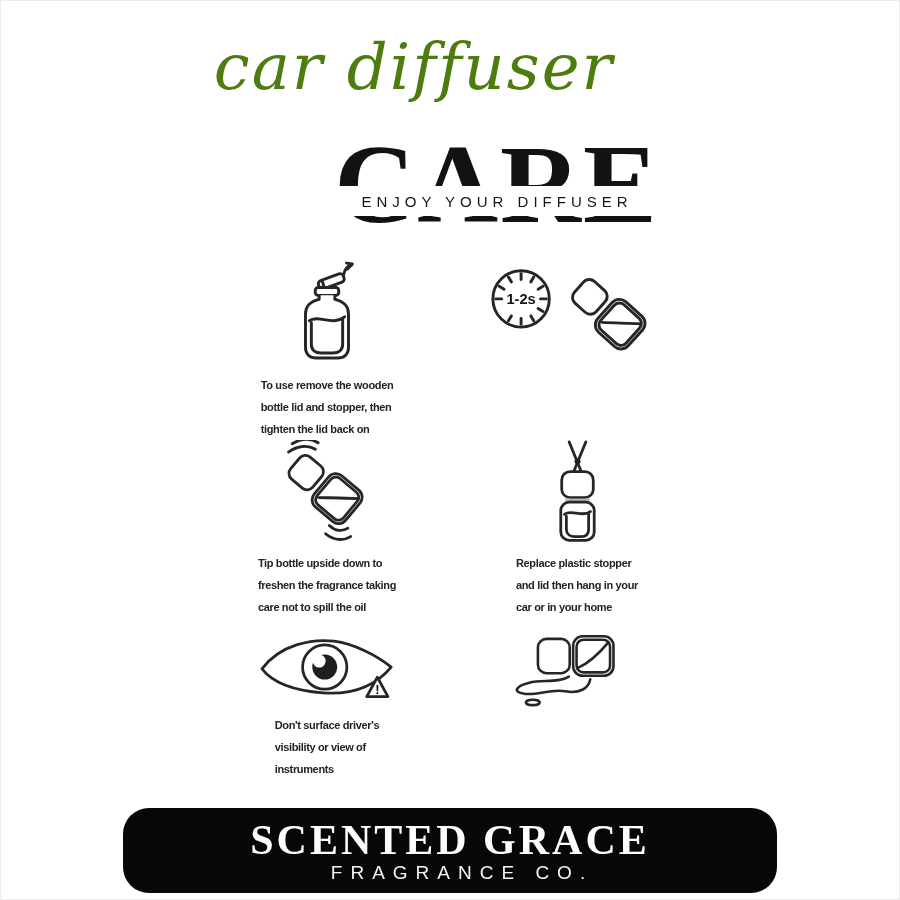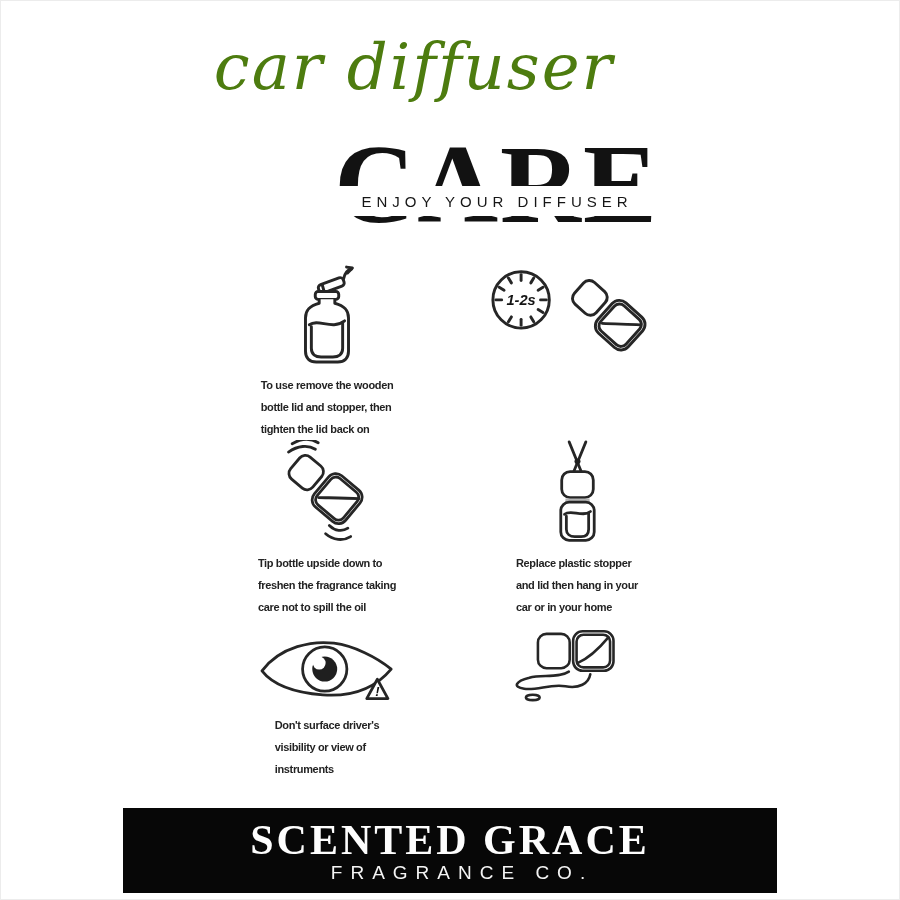--- a/index.html
+++ b/index.html
@@ -26,38 +26,38 @@
   }
   .care-band span{
     font-size:15px;font-weight:500;letter-spacing:5px;color:#161616;white-space:nowrap;
   }
   
   .grid{
     position:absolute;left:208px;top:260px;width:500px;
     display:grid;grid-template-columns:238px 262px;
   }
   .cell{display:flex;flex-direction:column;align-items:center;}
-  .iconbox{display:flex;align-items:flex-end;justify-content:center;width:100%;font-style:italic;}
+  .iconbox{display:flex;justify-content:center;width:100%;}
   .r1 .iconbox{height:106px;}
   .r2 .iconbox{height:104px;}
   .r3 .iconbox{height:74px;margin-top:14px;}
   .caption{
     margin-top:8px;text-align:left;font-weight:700;
     font-size:11px;line-height:22px;letter-spacing:-0.35px;
     color:#232323;white-space:pre-line;
   }
   svg .ln{fill:none;stroke:#262626;stroke-width:3;stroke-linecap:round;stroke-linejoin:round;}
   svg .lnf{fill:#ffffff;stroke:#262626;stroke-width:3;stroke-linecap:round;stroke-linejoin:round;}
   svg .solid{fill:#1f1f1f;stroke:none;}
   svg text{font-family:"Liberation Sans",sans-serif;font-weight:700;fill:#141414;}
   
   .footer-bar{
     position:absolute;left:123px;top:808px;width:654px;height:85px;
     background:#070707;display:flex;flex-direction:column;align-items:center;
-    justify-content:center;gap:2px;
+    justify-content:center;gap:2px;border-radius:26px;
   }
   .brand-name{
     font-family:"Liberation Serif",serif;font-weight:700;font-size:42px;
     letter-spacing:3px;color:#fdfdfd;line-height:1;white-space:nowrap;
   }
   .brand-sub{
     font-size:19px;font-weight:400;letter-spacing:8px;color:#f4f4f4;
     line-height:1;white-space:nowrap;margin-left:24px;
   }
 </style>

